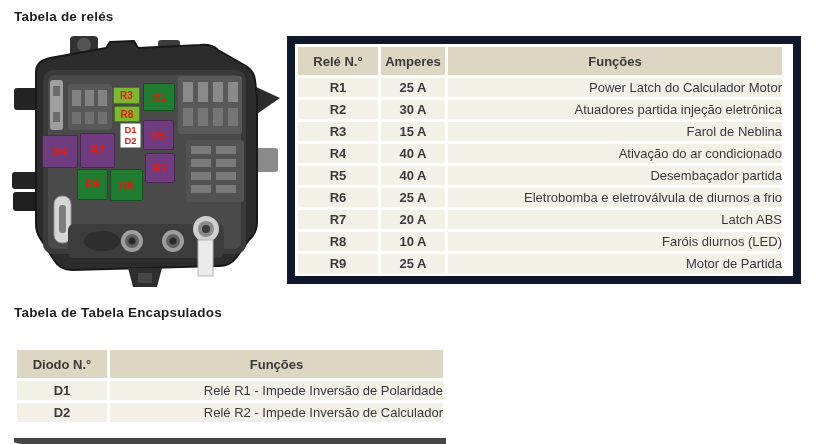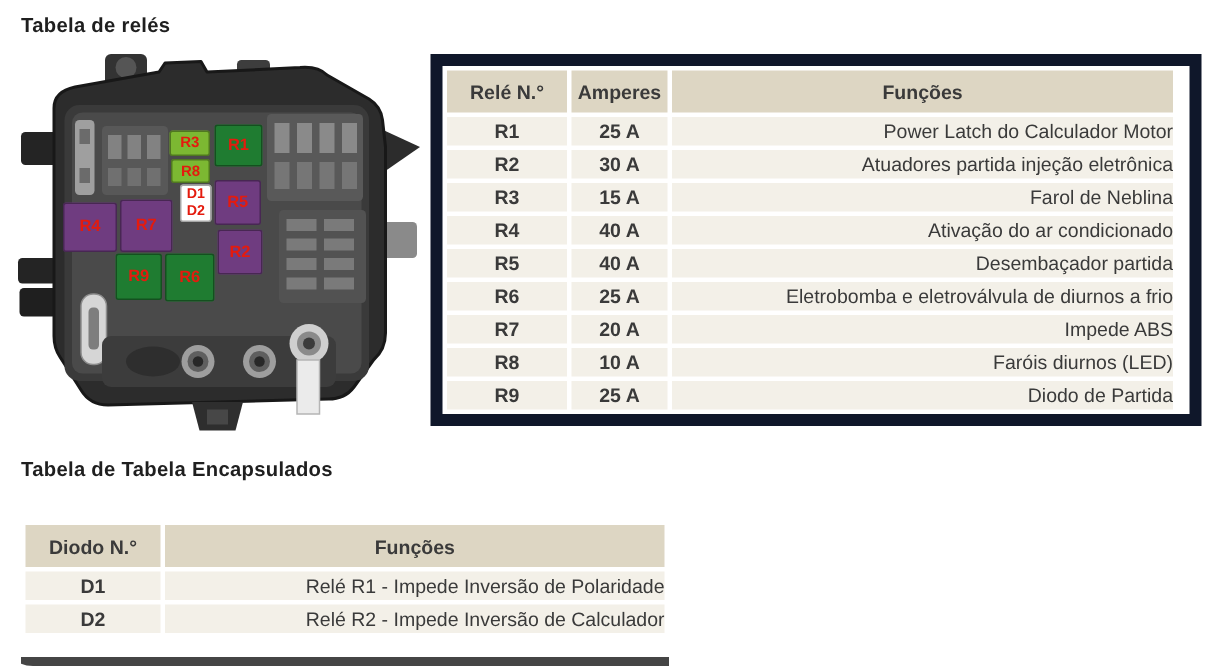--- a/index.html
+++ b/index.html
@@ -244,31 +244,31 @@
             <td class="c2 fn">Desembaçador partida</td>
           </tr>
           <tr>
             <td class="c0 id">R6</td>
             <td class="c1 id">25 A</td>
             <td class="c2 fn">Eletrobomba e eletroválvula de diurnos a frio</td>
           </tr>
           <tr>
             <td class="c0 id">R7</td>
             <td class="c1 id">20 A</td>
-            <td class="c2 fn">Impede ABS</td>
+            <td class="c2 fn">Latch ABS</td>
           </tr>
           <tr>
             <td class="c0 id">R8</td>
             <td class="c1 id">10 A</td>
             <td class="c2 fn">Faróis diurnos (LED)</td>
           </tr>
           <tr>
             <td class="c0 id">R9</td>
             <td class="c1 id">25 A</td>
-            <td class="c2 fn">Diodo de Partida</td>
+            <td class="c2 fn">Motor de Partida</td>
           </tr>
         </tbody>
     </table>
   </div>
 
   <div id="title-diodes" class="section-title">Tabela de Tabela Encapsulados</div>
 
   <div id="diode-table-wrap">
     <table id="diode-table" class="tbl">
       <thead>

